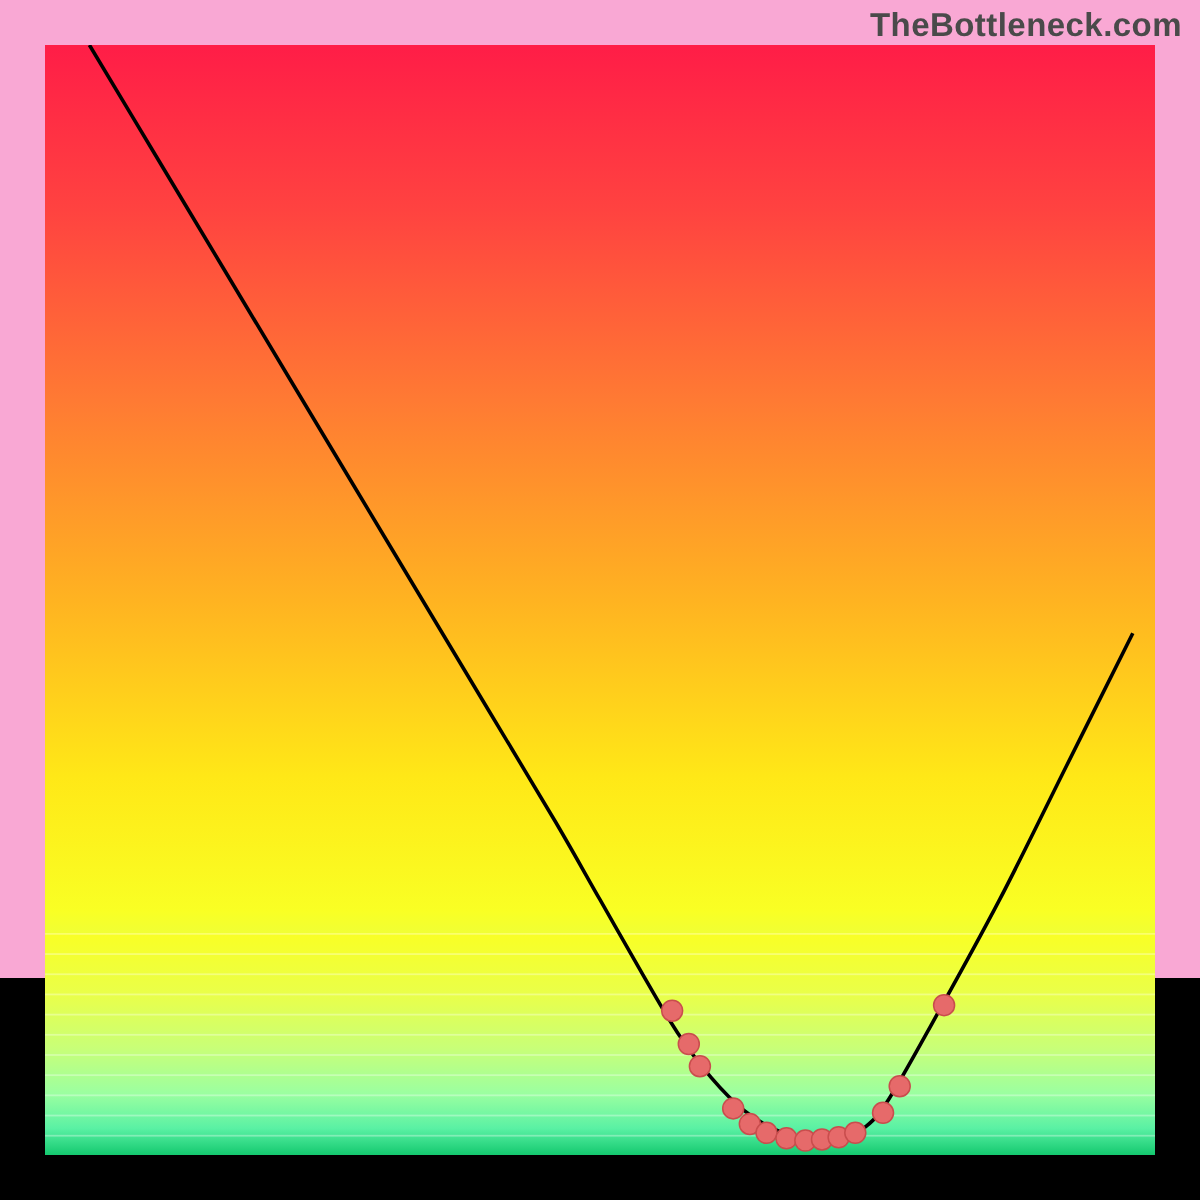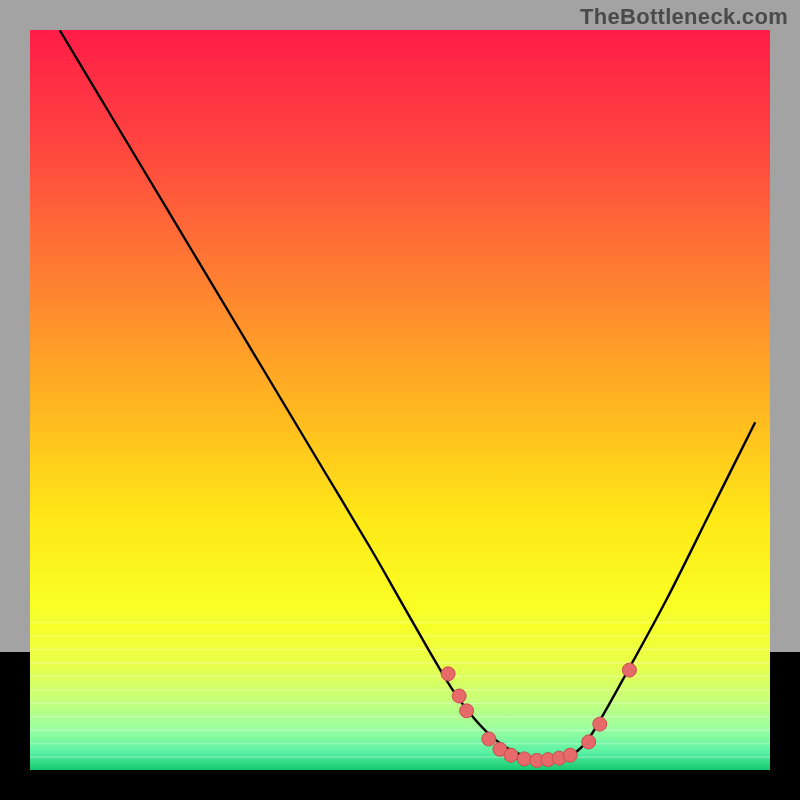--- a/index.html
+++ b/index.html
@@ -8,21 +8,21 @@
     width: 800px;
     height: 800px;
     background: #000000;
     font-family: Arial, Helvetica, sans-serif;
     overflow: hidden;
   }
   .stage {
     position: relative;
     width: 800px;
     height: 652px;
-    background: #a3a3a3;
+    background: #f9a8d4;
   }
   .watermark {
     position: absolute;
     top: 4px;
     right: 12px;
     color: #4a4a4a;
     font-size: 22px;
     font-weight: 600;
     letter-spacing: 0.3px;
     user-select: none;

